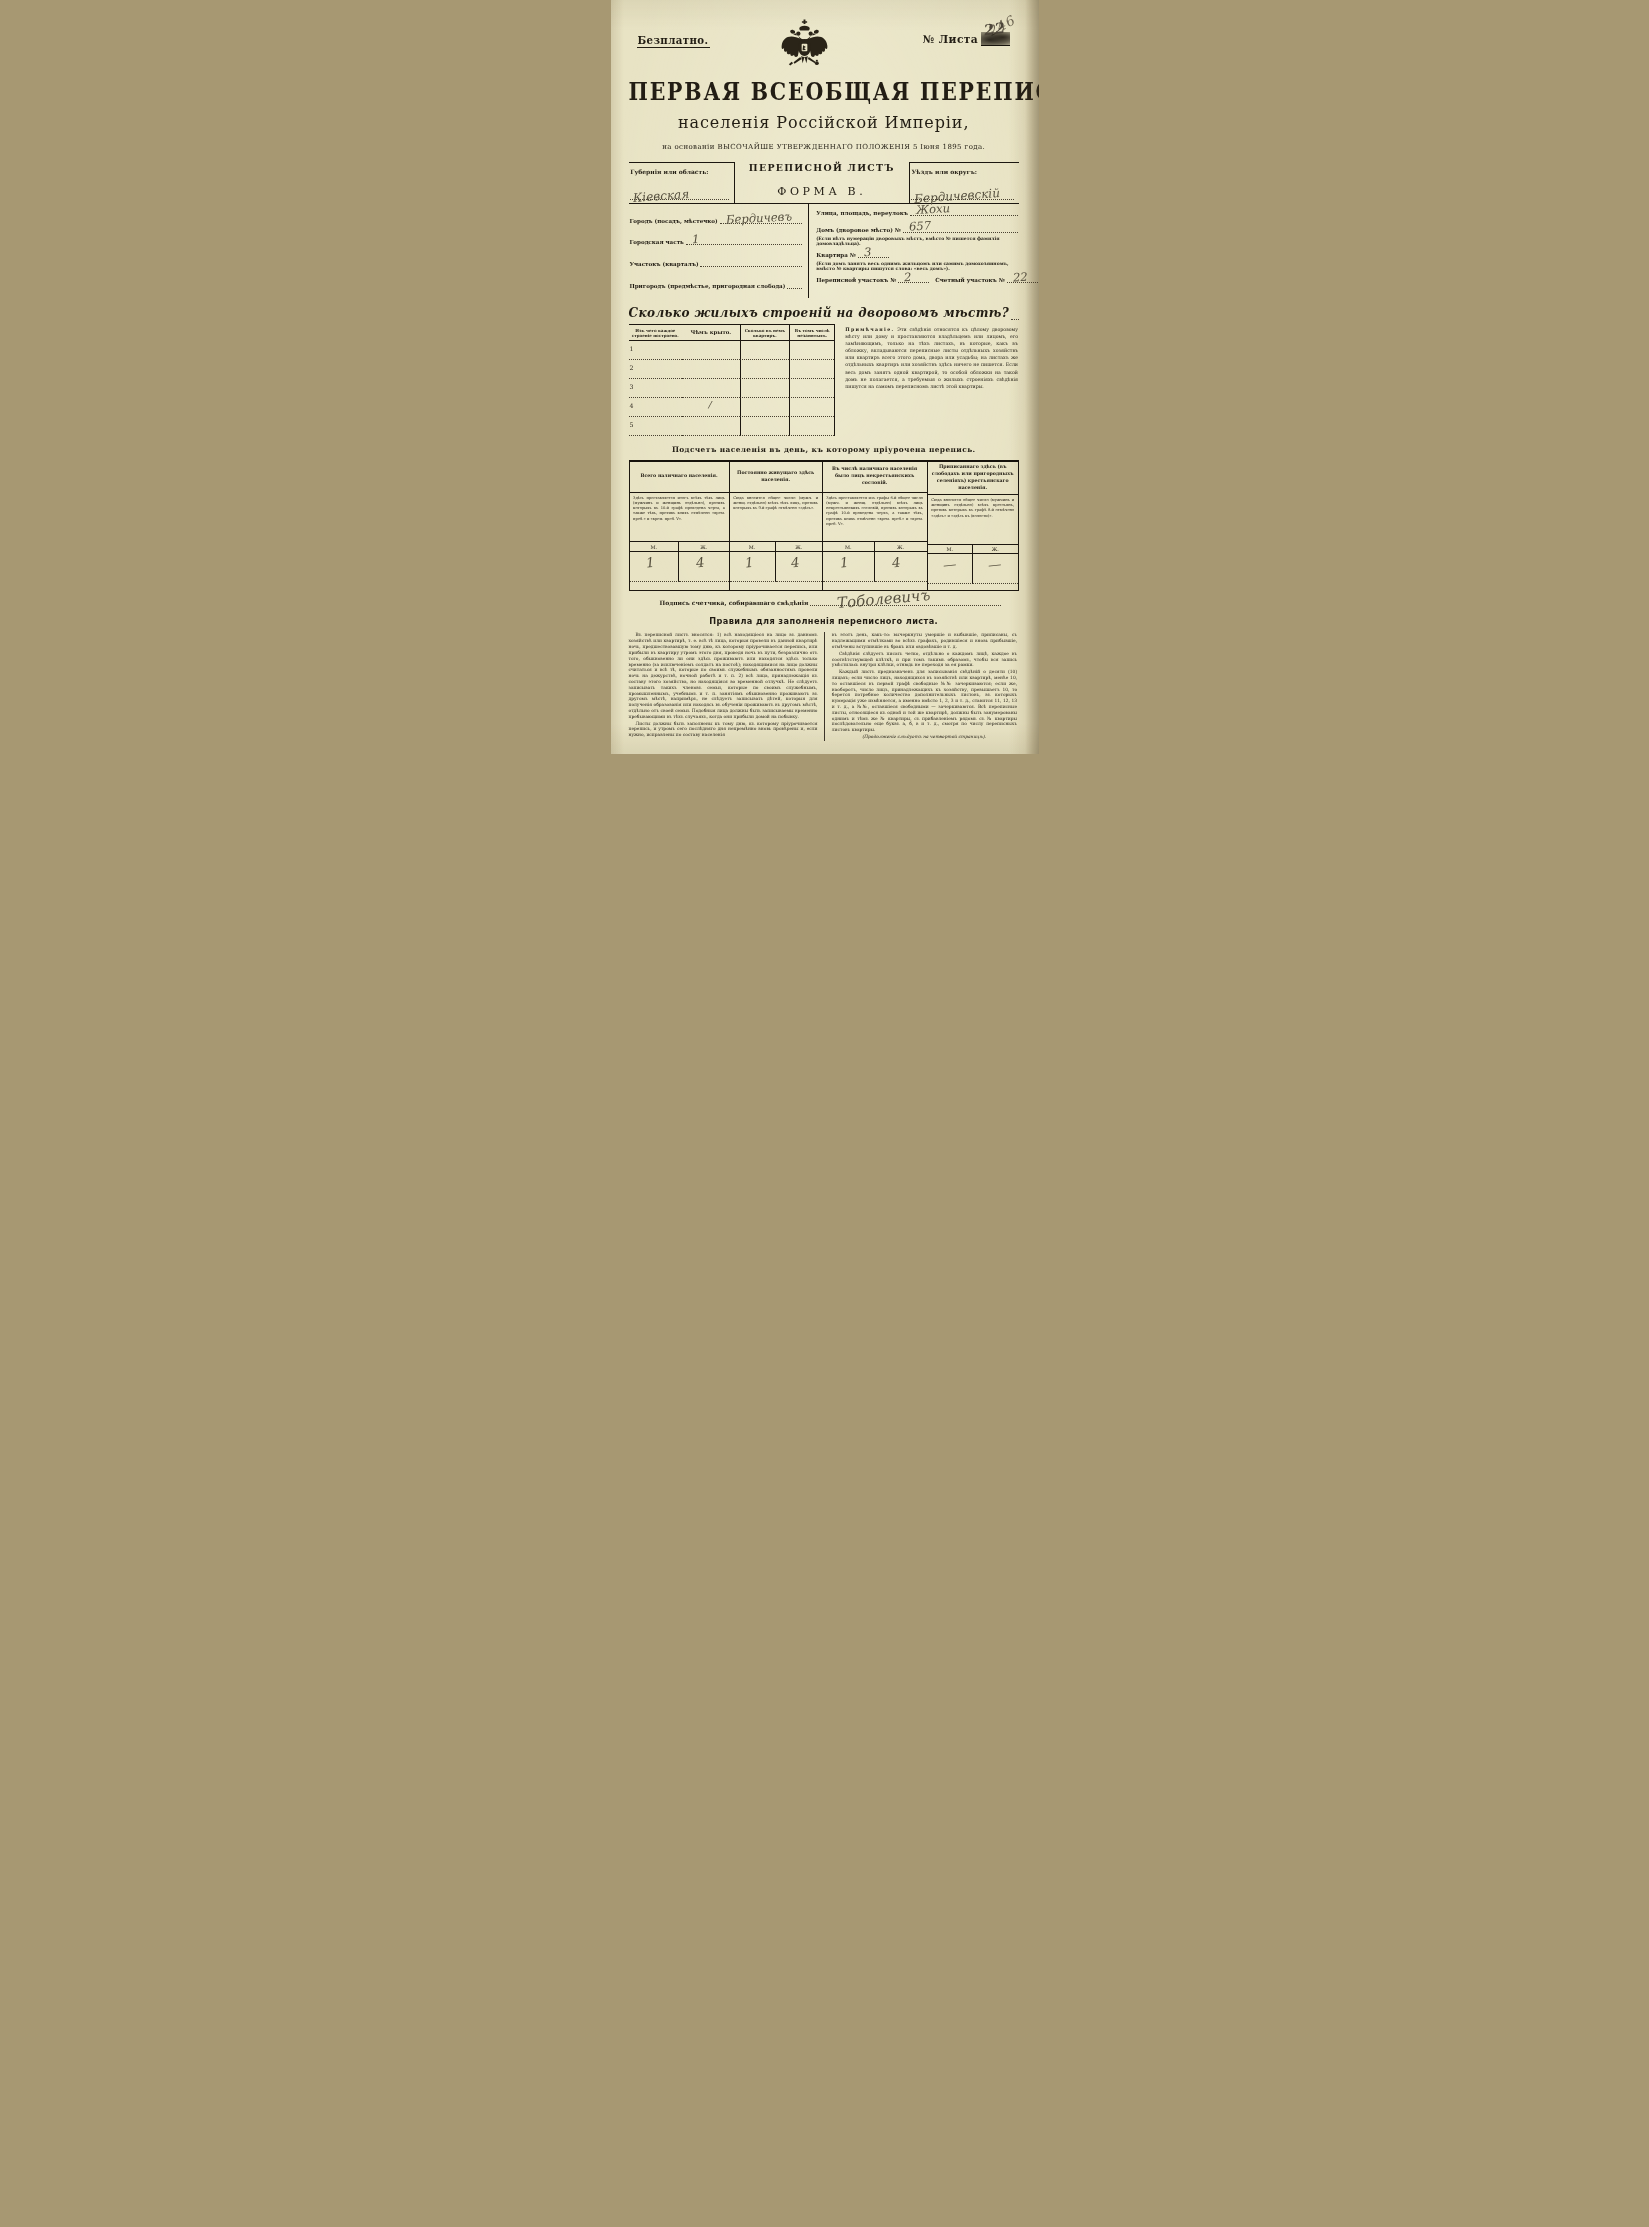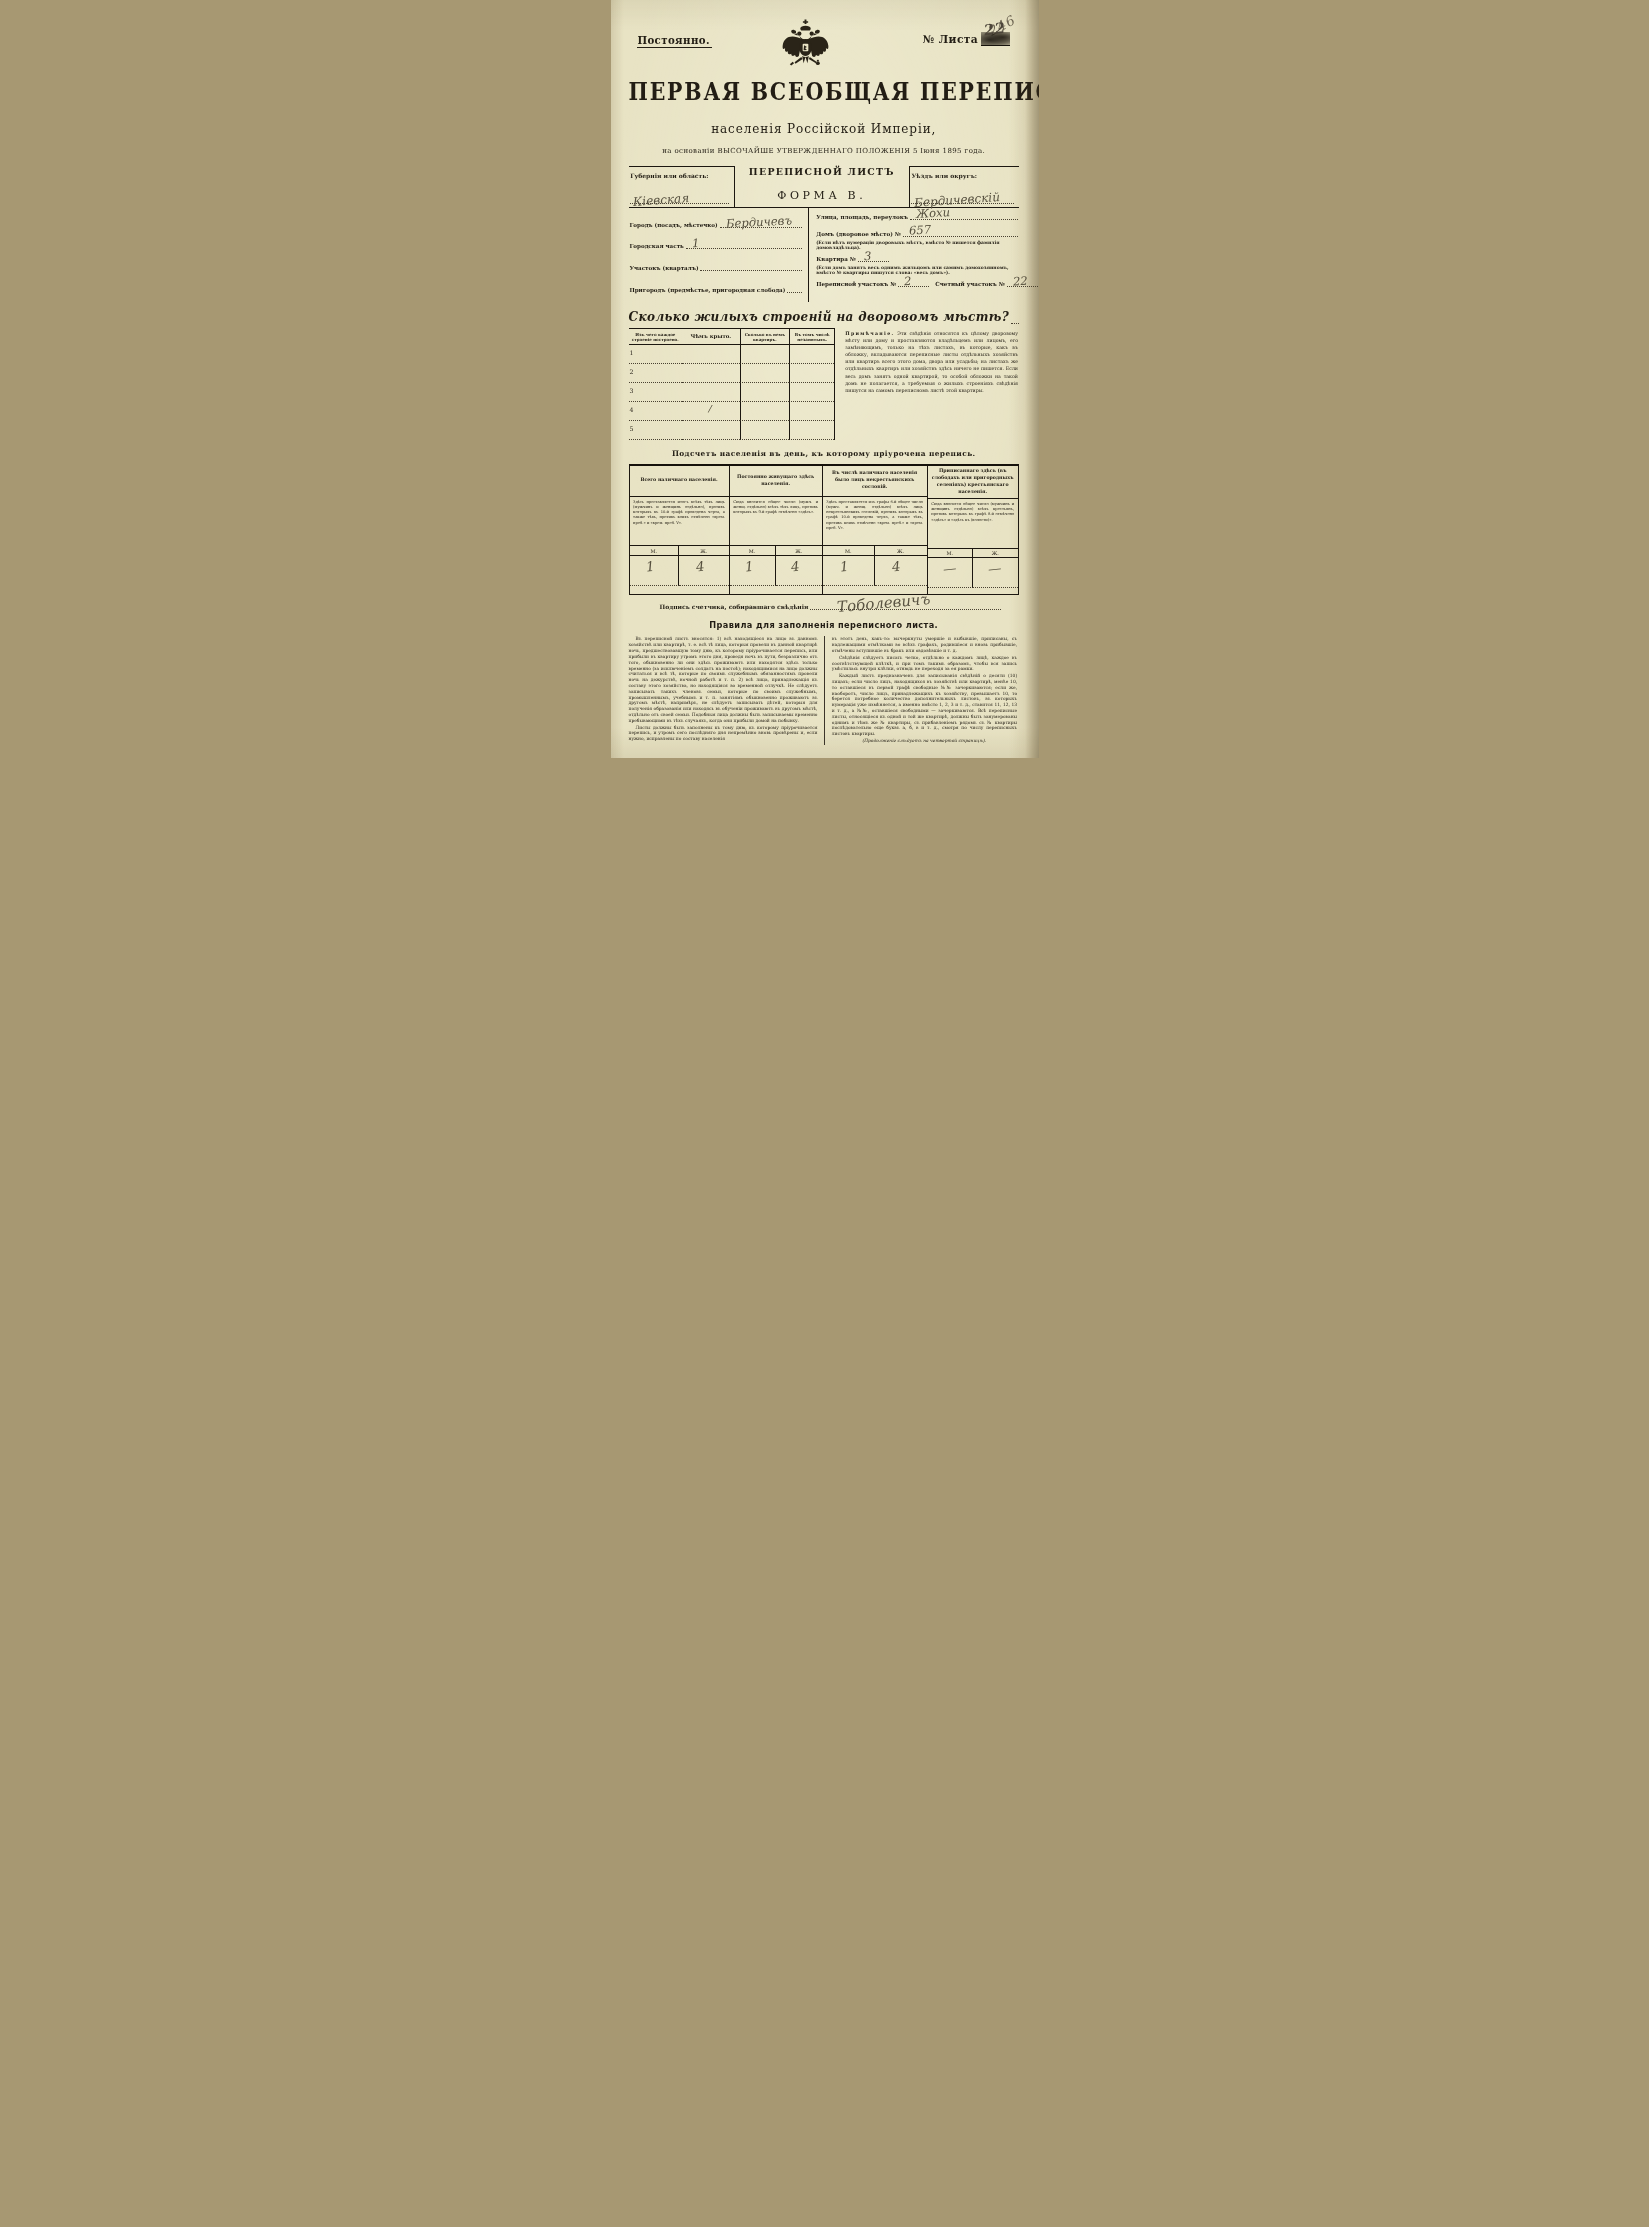--- a/index.html
+++ b/index.html
@@ -29,21 +29,21 @@
   .sheetno-line{ display:inline-flex; align-items:flex-end; font-size:10.7px; font-weight:bold; letter-spacing:0.4px;}
   .smudge{ position:relative; display:inline-block; width:29px; height:13.4px; margin-left:2.7px;
     background:
       radial-gradient(ellipse at 30% 60%, rgba(20,16,10,.85), rgba(40,34,22,.55) 60%, rgba(60,50,30,.25)),
       radial-gradient(ellipse at 75% 40%, rgba(25,20,12,.8), rgba(0,0,0,0) 70%);
     border-bottom:1.8px solid #16120b; }
   .hw-sheet{ position:absolute; left:2.7px; top:-11.6px; font-size:14.7px; color:#4d463a; transform:rotate(-8deg); font-style:italic;}
   .pencil-note{ position:absolute; top:-13.4px; right:-6.2px; font-size:13.4px; color:#6d6552; transform:rotate(-28deg); font-style:italic; letter-spacing:0.9px;}
   
   .t1{ text-align:center; font-size:20.5px; font-weight:bold; letter-spacing:1.8px; transform:scaleY(1.22); margin-top:15px; white-space:nowrap;}
-  .t2{ text-align:center; font-size:12px; margin-top:19px; letter-spacing:0.9px;}
+  .t2{ text-align:center; font-size:16px; margin-top:10px; letter-spacing:0.9px;}
   .t3{ text-align:center; font-size:7px; font-weight:normal; margin-top:10.7px; letter-spacing:0.4px;}
   
   .band{ display:grid; grid-template-columns:27% 45% 28%; margin-top:10.7px; border-bottom:1.8px solid #1c1710; }
   .band-left,.band-right{ border-top:1.8px solid #1c1710; padding:4.5px 4.5px 2.7px 1.8px; position:relative;}
   .band-center{ border-left:0.9px solid #1c1710; border-right:0.9px solid #1c1710; text-align:center; padding-bottom:4.5px;}
   .bc1{ font-size:9.4px; font-weight:bold; letter-spacing:1.3px; margin-top:0.9px;}
   .bc2{ font-size:11px; font-weight:normal; letter-spacing:3.6px; margin-top:11.6px;}
   .band-label{ font-size:6px; font-weight:bold; }
   .band-dots{ display:block; border-bottom:0.9px dotted #4a4232; height:19.6px; position:relative; margin-top:3.6px;}
   .band-hw{ position:absolute; bottom:-3.6px; left:2.7px; font-size:12px; transform:rotate(-4deg); white-space:nowrap;}
@@ -108,21 +108,21 @@
   .rcol p.cont{ text-indent:0;}
   .rcol p.fin{ text-align:center; font-style:italic; margin-top:0.9px;}
   .eagle-svg path, .eagle-svg circle, .eagle-svg rect{ fill:#2a2418;}
 </style>
 </head>
 <body>
 
 <div class="page">
 
   <div class="hdr">
-    <div class="free">Постоянно.</div>
+    <div class="free">Безплатно.</div>
     <div class="eagle-wrap">
       <svg class="eagle-svg" viewBox="0 0 220 240" width="53" height="57" aria-hidden="true">
         <path d="M106 2h8v7h7v7h-7v5h-8v-5h-7v-7h7z"></path>
         <path d="M88 40c0-16 44-16 44 0c0 5-4 8-4 8h-36c0 0-4-3-4-8z"></path>
         <path d="M70 52c-8-10-22-8-20 2c2 8 12 10 20 6z"></path>
         <path d="M150 52c8-10 22-8 20 2c-2 8-12 10-20 6z"></path>
         <circle cx="84" cy="62" r="9"></circle>
         <circle cx="136" cy="62" r="9"></circle>
         <path d="M76 60l-14 4 14 5z"></path>
         <path d="M144 60l14 4-14 5z"></path>

